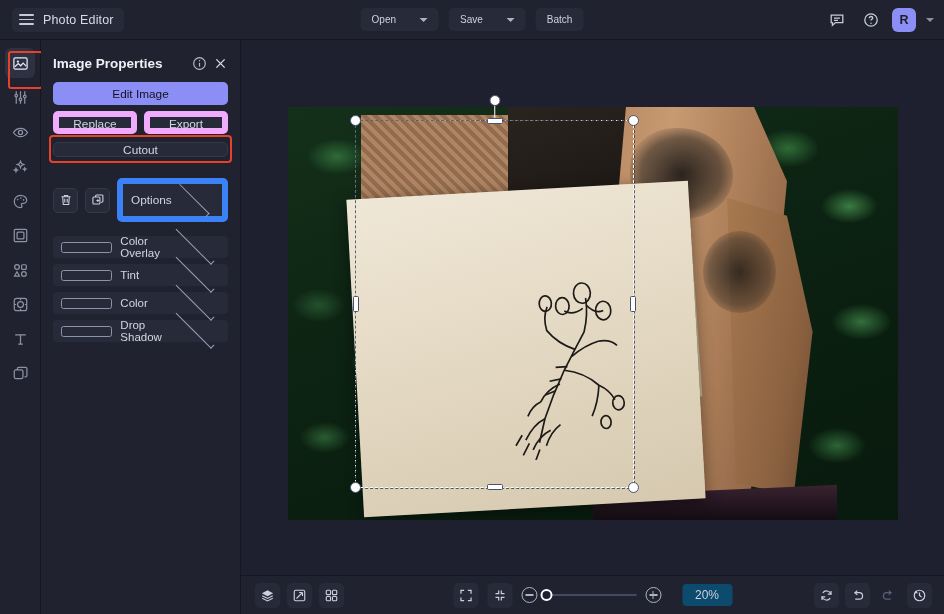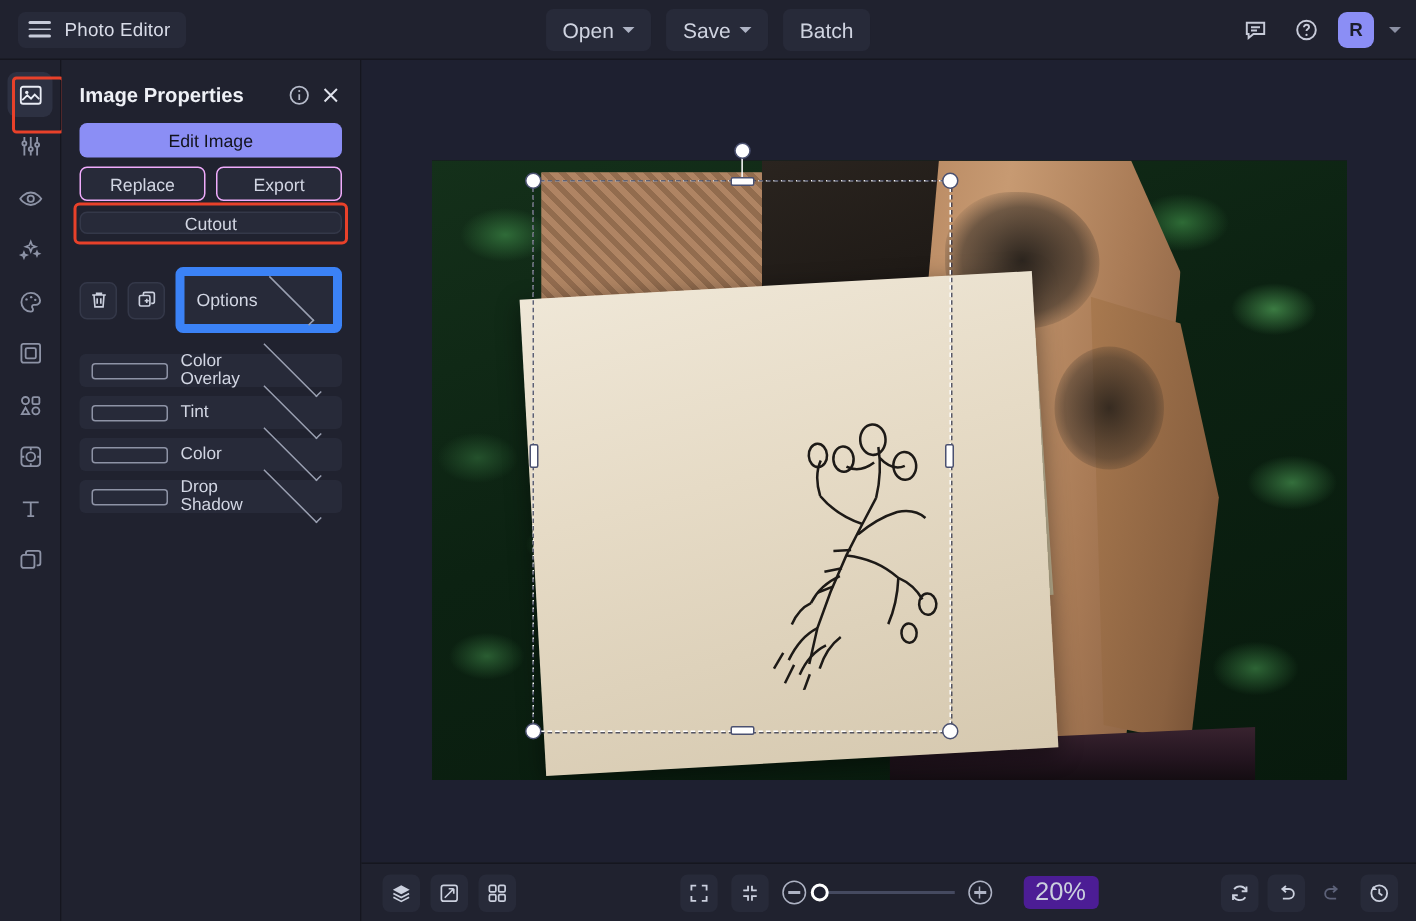--- a/index.html
+++ b/index.html
@@ -27,23 +27,23 @@
   .hamburger { display: flex; flex-direction: column; gap: 3px; width: 15px; }
   .hamburger i { display: block; height: 1.6px; background: #c7cbd9; border-radius: 1px; }
   .brand-label { font-size: 12.5px; color: #d9dce8; letter-spacing: .15px; }
 
   .top-center {
     position: absolute; left: 50%; transform: translateX(-50%);
     display: flex; align-items: center; gap: 10px;
   }
   .topbtn {
     background: #272a39; border: none; color: #cfd3e0;
-    font-size: 14px; font-family: inherit;
+    font-size: 10px; font-family: inherit;
     padding: 6px 11px; border-radius: 5px;
-    display: flex; align-items: center; gap: 6px; cursor: pointer;
+    display: flex; align-items: center; gap: 24px; cursor: pointer;
   }
   .chev { width: 0; height: 0; border-left: 4px solid transparent;
           border-right: 4px solid transparent; border-top: 4.5px solid #aeb3c4; }
 
   .top-right {
     position: absolute; right: 10px; display: flex; align-items: center; gap: 8px;
   }
   .iconbtn {
     width: 26px; height: 26px; border-radius: 5px; background: transparent;
     display: flex; align-items: center; justify-content: center; cursor: pointer;
@@ -87,21 +87,21 @@
   .panel-head .hicon { margin-left: 6px; cursor: pointer; display: flex; }
 
   .btn-primary {
     width: 100%; height: 23px; background: #8b8ef5; color: #12131c;
     border: none; border-radius: 5px; font-size: 11.8px; font-family: inherit;
     cursor: pointer; margin-top: 0;
   }
   .btn-row { display: flex; gap: 7px; margin-top: 6px; }
   .btn-sec {
     flex: 1; height: 23px; background: #272a39; color: #d2d6e3;
-    border: 1px solid #f0abfc; border-radius: 5px;
+    border: 6px solid #f0abfc; border-radius: 5px;
     font-size: 11.8px; font-family: inherit; cursor: pointer;
   }
   .cutout-wrap { position: relative; margin-top: 6px; }
   .btn-cutout {
     width: 100%; height: 15px; background: #272a39; color: #d2d6e3;
     border: 1px solid #343849; border-radius: 5px;
     font-size: 11.8px; font-family: inherit; cursor: pointer;
   }
   #cutout-highlight {
     position: absolute; left: -4px; top: -5px; right: -4px; bottom: -5px;
@@ -267,23 +267,23 @@
   .slider-wrap { display: flex; align-items: center; gap: 0; }
   .slider-track {
     width: 90px; height: 2px; background: #454a60; position: relative;
   }
   .slider-knob {
     position: absolute; left: -6px; top: 50%; transform: translateY(-50%);
     width: 12px; height: 12px; border-radius: 50%;
     background: #1e2030; border: 2.2px solid #ffffff; cursor: pointer;
   }
   .zoom-val {
-    min-width: 50px; height: 22px; background: #4c1d95; border-radius: 4px;
+    min-width: 50px; height: 22px; background: #0c4a6e; border-radius: 4px;
     display: flex; align-items: center; justify-content: center;
-    font-size: 17px; color: #cbd0de; margin-left: 12px; cursor: pointer;
+    font-size: 12px; color: #cbd0de; margin-left: 12px; cursor: pointer;
   }
   .circ-btn {
     width: 16px; height: 16px; border-radius: 50%; border: 1.6px solid #aeb3c4;
     display: flex; align-items: center; justify-content: center; cursor: pointer;
     position: relative;
   }
   .circ-btn::before {
     content: ""; position: absolute; width: 8px; height: 1.6px; background: #aeb3c4;
   }
   .circ-btn.plus::after {

